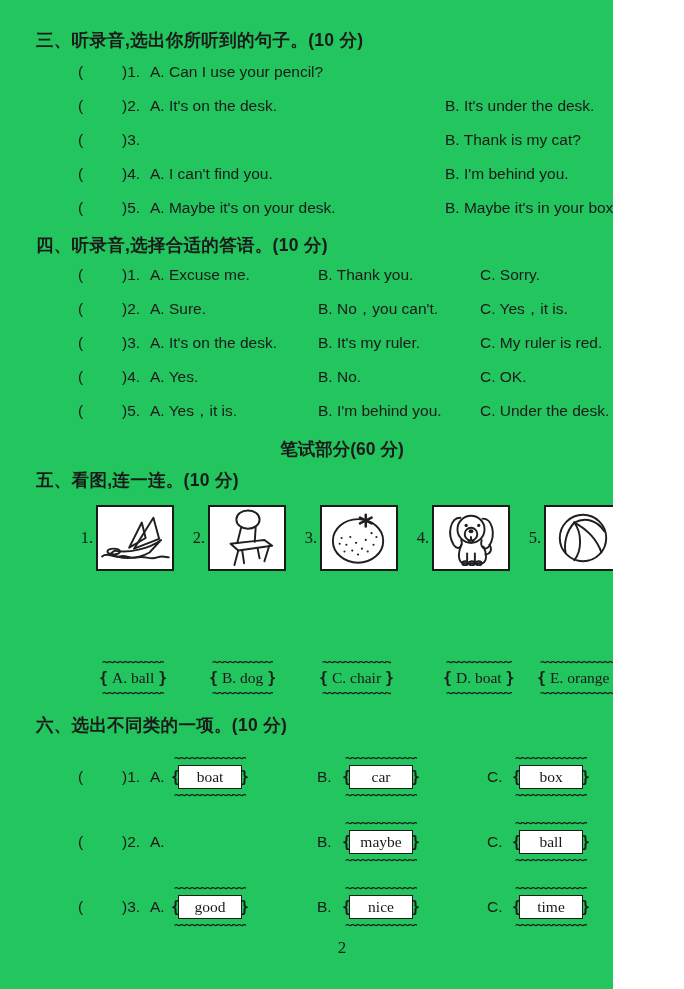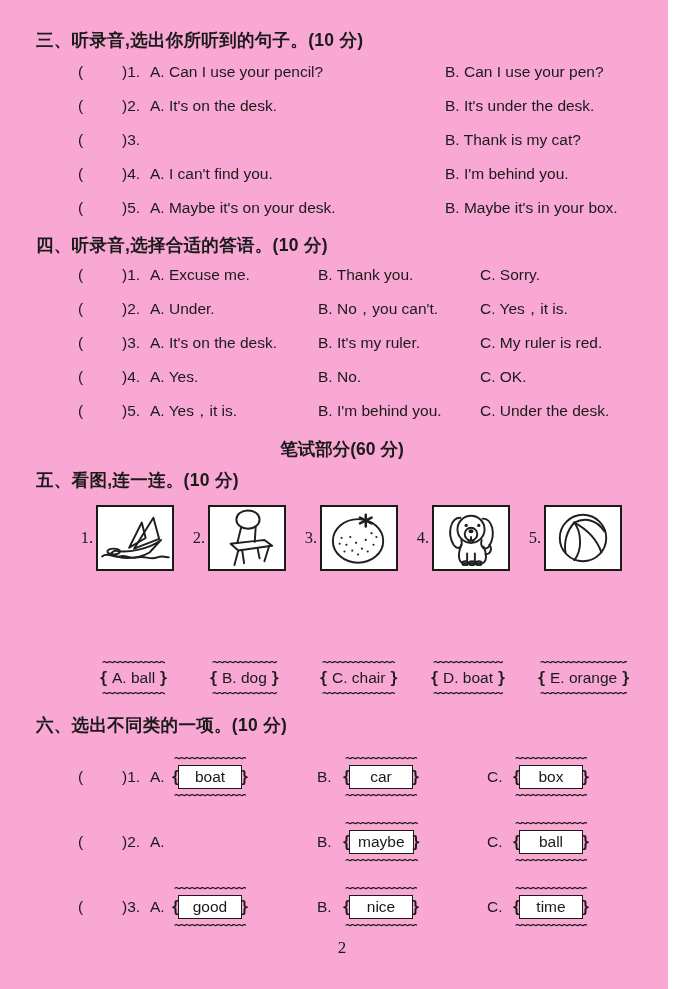--- a/index.html
+++ b/index.html
@@ -1,17 +1,17 @@
 <!DOCTYPE html>
 <html><head>
 <meta charset="utf-8">
 <style>
   html,body{margin:0;padding:0;background:#ffffff;}
   .page{
-    position:relative; width:668px; height:989px; background:#f9a8d4;
+    position:relative; width:613px; height:989px; background:#22c55e;
     color:#1a1a1a; font-family:"Liberation Sans","DejaVu Sans",sans-serif;
     overflow:hidden;
   }
   .sec-title{
     position:absolute; left:36px; font-size:17.5px; font-weight:bold;
     letter-spacing:.3px; white-space:nowrap;
   }
   .center-head{
     position:absolute; left:0; width:684px; text-align:center;
     font-size:17.5px; font-weight:bold;
@@ -31,20 +31,21 @@
   .picbox{
     width:78px; height:66px; box-sizing:border-box; border:2.2px solid #1a1a1a;
     display:flex; align-items:center; justify-content:center; background:#fff;
   }
   .picbox svg{display:block;}
 
   
   .squig{
     position:relative; display:inline-flex; align-items:center; justify-content:center;
     box-sizing:border-box;
+    font-family:Liberation Serif, serif;
   }
   .squig::before,.squig::after{
     content:"~~~~~~~~~~~~~~~~~~~~~~~~";
     position:absolute; left:2px; right:2px; height:9px; overflow:hidden;
     font-family:"DejaVu Sans Mono",monospace; font-weight:bold; font-size:12px;
     line-height:9px; letter-spacing:-2px; text-align:center; white-space:nowrap;
     color:#1a1a1a;
   }
   .squig::before{top:-3px;}
   .squig::after{bottom:-3px;}
@@ -79,21 +80,20 @@
 <body>
 
 <div class="page">
 
   <div class="sec-title" style="top:28px">三、听录音,选出你所听到的句子。(10 分)</div>
 
   <div class="qrow" style="top:62px">
     <span class="paren">(</span>
     <span class="qn">)1.</span>
     <span class="oa">A. Can I use your pencil?</span>
-    <span class="b3">B. Can I use your pen?</span>
   </div>
   <div class="qrow" style="top:96px">
     <span class="paren">(</span>
     <span class="qn">)2.</span>
     <span class="oa">A. It's on the desk.</span>
     <span class="b3">B. It's under the desk.</span>
   </div>
   <div class="qrow" style="top:130px">
     <span class="paren">(</span>
     <span class="qn">)3.</span>
@@ -117,21 +117,21 @@
   <div class="qrow" style="top:265px">
     <span class="paren">(</span>
     <span class="qn">)1.</span>
     <span class="oa">A. Excuse me.</span>
     <span class="b4">B. Thank you.</span>
     <span class="c4">C. Sorry.</span>
   </div>
   <div class="qrow" style="top:299px">
     <span class="paren">(</span>
     <span class="qn">)2.</span>
-    <span class="oa">A. Under.</span>
+    <span class="oa">A. Sure.</span>
     <span class="b4">B. No，you can't.</span>
     <span class="c4">C. Yes，it is.</span>
   </div>
   <div class="qrow" style="top:333px">
     <span class="paren">(</span>
     <span class="qn">)3.</span>
     <span class="oa">A. It's on the desk.</span>
     <span class="b4">B. It's my ruler.</span>
     <span class="c4">C. My ruler is red.</span>
   </div>
@@ -256,21 +256,21 @@
   <div class="squig wbox" style="left:210px">
     <span class="sqside l"></span>
     <span class="sqside r"></span>
     <span>B. dog</span>
   </div>
   <div class="squig wbox" style="left:320px">
     <span class="sqside l"></span>
     <span class="sqside r"></span>
     <span>C. chair</span>
   </div>
-  <div class="squig wbox" style="left:431px">
+  <div class="squig wbox" style="left:444px">
     <span class="sqside l"></span>
     <span class="sqside r"></span>
     <span>D. boat</span>
   </div>
   <div class="squig wbox" style="left:538px">
     <span class="sqside l"></span>
     <span class="sqside r"></span>
     <span>E. orange</span>
   </div>
 

